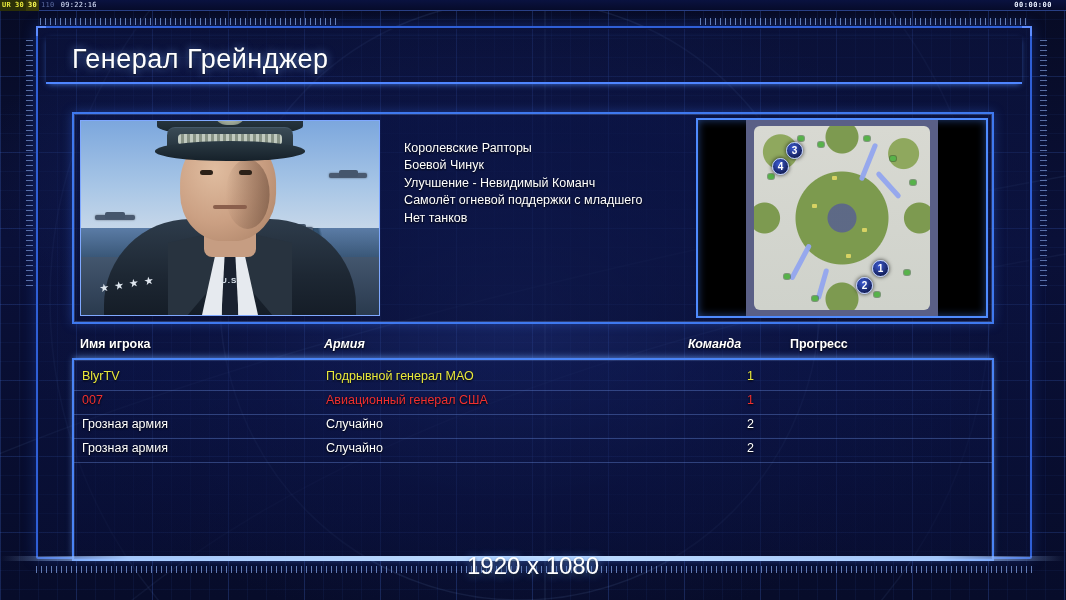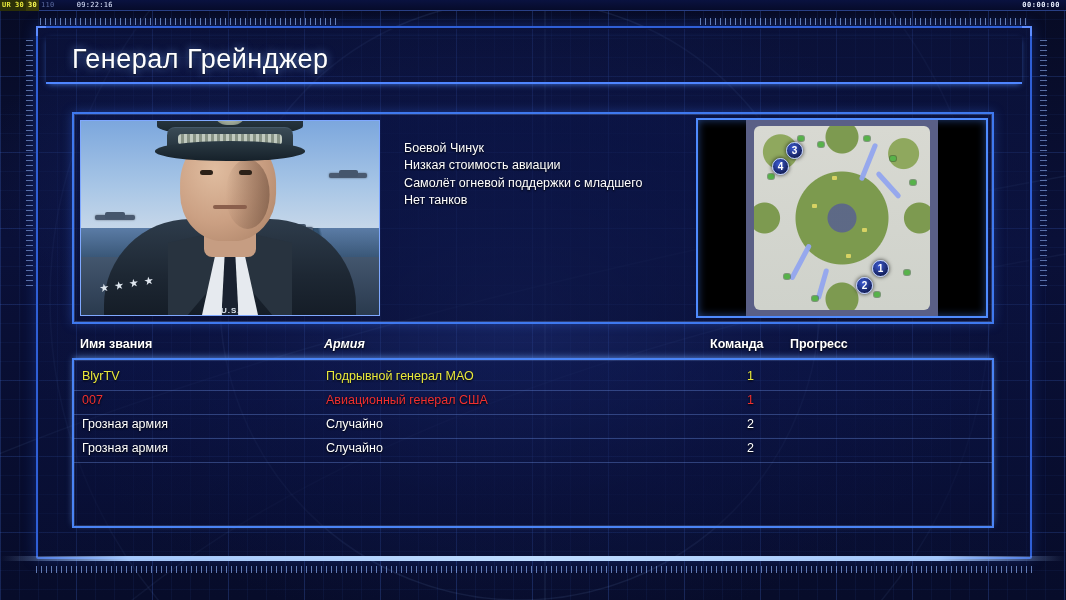--- a/index.html
+++ b/index.html
@@ -40,22 +40,22 @@
     background: linear-gradient(180deg, #0a1240 0%, #060b2a 100%);
     border-bottom: 1px solid rgba(80,120,220,.45);
     display: flex; align-items: center;
     font-family: "DejaVu Sans Mono", monospace;
     font-size: 7px; letter-spacing: .3px; line-height: 11px;
   }
   .tb-seg { padding: 0 2px; color: #c9d6ff; }
   .tb-hl  { background: #2b2f08; color: #e8e83c; font-weight: bold; }
   .tb-hl2 { background: #3a3c0a; color: #fdfd55; font-weight: bold; }
   .tb-dim { color: #5a6aa0; }
-  #topbar .clock { color: #dde6ff; margin-left: 18px; }
-  #topbar .right { margin-left: auto; margin-right: 6px; color: #e9f0ff;
+  #topbar .clock { color: #dde6ff; margin-left: 2px; }
+  #topbar .right { margin-left: auto; margin-right: 14px; color: #e9f0ff;
     font-weight: bold; letter-spacing: .5px; }
 
   
   #frame {
     position: absolute; left: 36px; top: 26px; width: 996px; height: 533px;
     border: 2px solid #2f5fd6;
     border-radius: 2px;
     box-shadow: 0 0 0 1px rgba(10,18,60,.9) inset, 0 0 14px rgba(40,90,220,.35);
     background: linear-gradient(180deg, rgba(14,24,78,0.45) 0%, rgba(10,18,62,0.30) 100%);
   }
@@ -161,21 +161,21 @@
     opacity:.92; }
   .captop { position:absolute; left:50%; transform:translateX(-50%); bottom:182px;
     width:146px; height:32px; border-radius:54% 54% 24% 24%;
     background: linear-gradient(180deg,#3c4d58 0%,#223039 75%,#1a262e 100%); }
   .capbadge { position:absolute; left:50%; transform:translateX(-50%); bottom:190px;
     width:30px; height:26px; border-radius:50% 50% 40% 40%;
     background: radial-gradient(circle at 50% 40%, #e4e9df 0%, #9fa99a 60%, #6e7a6b 100%); }
   .stars { position:absolute; bottom:26px; left:18px; display:flex; gap:5px;
     transform: rotate(-9deg); }
   .star { width:10px; height:10px; color:#dfe6ee; font-size:11px; line-height:10px; }
-  .usinsig { position:absolute; bottom:0; left:96px; color:#d9e2ec;
+  .usinsig { position:absolute; bottom:30px; left:96px; color:#d9e2ec;
     font-size:8px; font-weight:bold; letter-spacing:1px;padding-left:44px; }
 
   
   #abilities {
     flex: 1; padding: 26px 0 0 24px;
     color: #ffffff; font-size: 12.5px; line-height: 17.4px;
     text-shadow: 0 1px 2px #000;
   }
   #abilities div { white-space: pre; }
 
@@ -220,21 +220,21 @@
   }
 
   
   #tablehdr {
     position: absolute; left: 72px; top: 337px; width: 922px; height: 20px;
     color: #ffffff; font-size: 12.5px; font-weight: bold;
     text-shadow: 0 1px 2px #000;
   }
   #tablehdr span { position: absolute; top: 0; }
   #tablebox {
-    position: absolute; left: 72px; top: 358px; width: 922px; height: 170px;
+    position: absolute; left: 72px; top: 358px; width: 922px; height: 203px;
     border: 2px solid #4a84f5;
     background: linear-gradient(180deg, rgba(12,22,76,.42), rgba(8,14,52,.42));
     box-shadow: 0 -2px 7px -2px rgba(110,165,255,.85), 0 0 0 1px rgba(150,190,255,.18) inset;
   }
   .prow {
     position: absolute; left: 0; width: 918px; height: 24px;
     font-size: 12.5px; text-shadow: 0 1px 2px #000;
   }
   .prow .c-name { position: absolute; left: 8px;  top: 3px; }
   .prow .c-army { position: absolute; left: 252px; top: 3px; }
@@ -326,22 +326,23 @@
       <div class="stars">
         <span class="star">★</span>
         <span class="star">★</span>
         <span class="star">★</span>
         <span class="star">★</span>
       </div>
       <div class="usinsig">U.S.</div>
     </div>
 
     <div id="abilities">
+      <div>Королевские Рапторы</div>
       <div>Боевой Чинук</div>
-      <div>Низкая стоимость авиации</div>
+      <div>Улучшение - Невидимый Команч</div>
       <div>Самолёт огневой поддержки с младшего</div>
       <div>Нет танков</div>
     </div>
 
     <div id="minimapwrap">
       <div id="minimap">
         <div id="mapterrain"></div>
         <div class="river" style="left:120px; top:22px; width:5px; height:40px; transform:rotate(22deg);"></div>
         <div class="river" style="left:140px; top:48px; width:5px; height:34px; transform:rotate(-42deg);"></div>
         <div class="river" style="left:52px; top:122px; width:5px; height:40px; transform:rotate(28deg);"></div>
@@ -362,23 +363,23 @@
         <div class="supply" style="left:100px; top:134px;"></div>
         <div class="startpos" style="left:40px;  top:22px;">3</div>
         <div class="startpos" style="left:26px;  top:38px;">4</div>
         <div class="startpos" style="left:126px; top:140px;">1</div>
         <div class="startpos" style="left:110px; top:157px;">2</div>
       </div>
     </div>
   </div>
 
   <div id="tablehdr">
-    <span style="left:8px;">Имя звания</span>
+    <span style="left:8px;">Имя игрока</span>
     <span style="left:252px;font-style:italic;">Армия</span>
-    <span style="left:638px;">Команда</span>
+    <span style="left:616px;font-style:italic;">Команда</span>
     <span style="left:718px;">Прогресс</span>
   </div>
 
   <div id="tablebox">
 
     <div class="prow" style="top:6px; color:#e8e83c;">
       <span class="c-name">BlyrTV</span>
       <span class="c-army">Подрывной генерал МАО</span>
       <span class="c-team">1</span>
       <span class="c-prog"><span class="pbar"></span></span>
@@ -402,14 +403,15 @@
 
     <div class="prow" style="top:78px; color:#ffffff;">
       <span class="c-name">Грозная армия</span>
       <span class="c-army">Случайно</span>
       <span class="c-team">2</span>
     </div>
     <div class="rowline" style="top:102px;"></div>
   </div>
 
   <div id="resbar"></div>
+  <div id="resolution">1920 x 1080</div>
 
 </div>
 
 </body></html>

